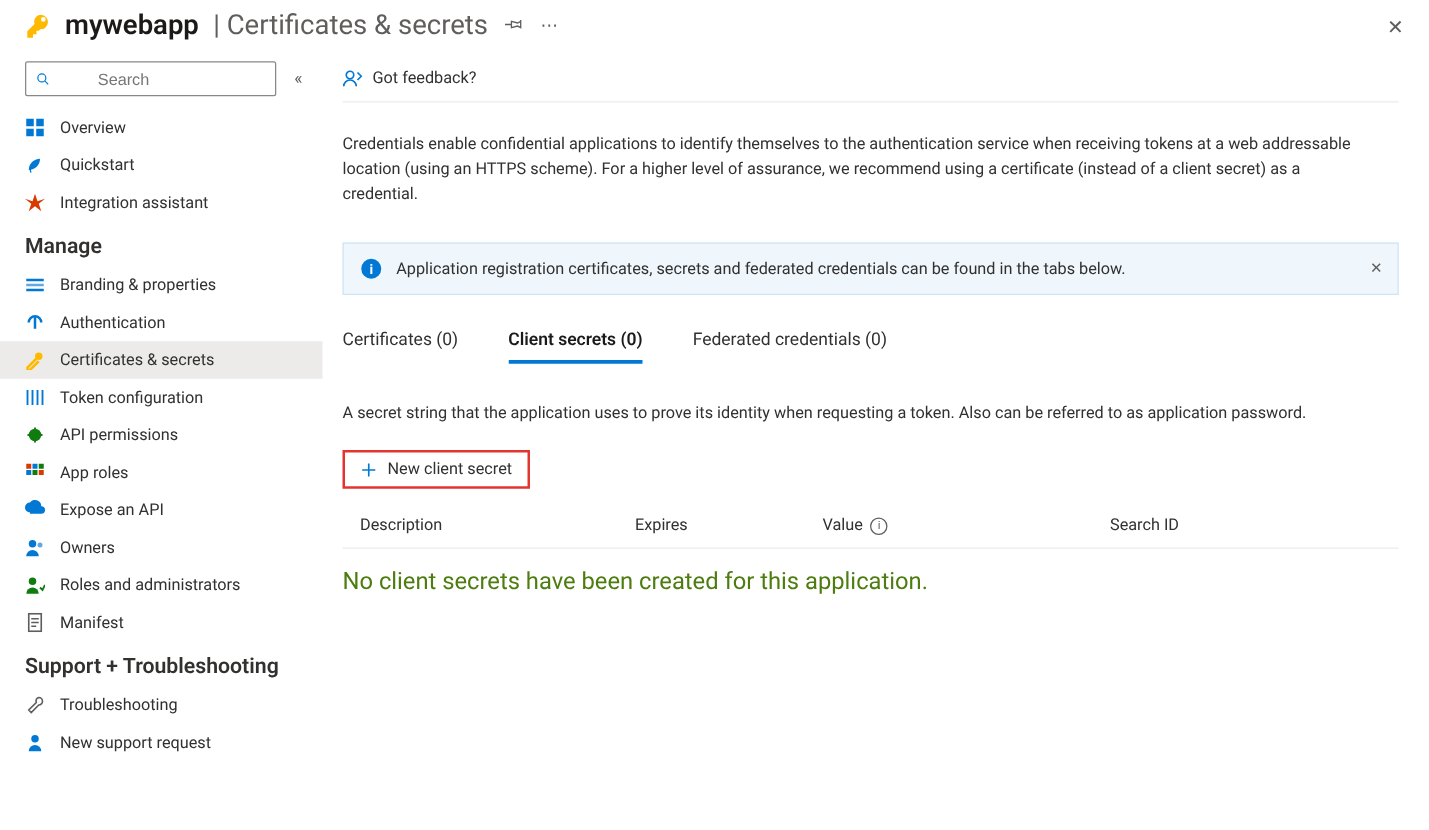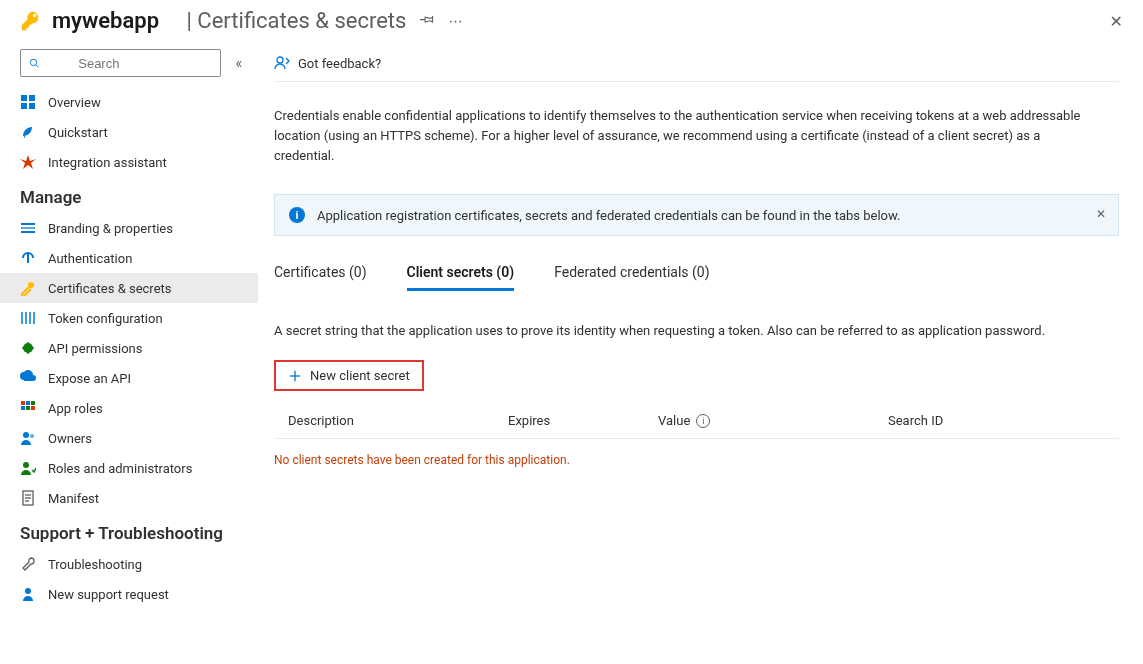--- a/index.html
+++ b/index.html
@@ -13,21 +13,21 @@
     overflow: hidden;
   }
   .header {
     display: flex;
     align-items: center;
     padding: 8px 20px 10px 20px;
     position: relative;
   }
   .header .key-icon { width: 22px; height: 22px; margin-right: 10px; color:#ffb900; }
   .header .app-name { font-size: 22px; font-weight: 600; color:#1b1a19; }
-  .header .subtitle { font-size: 22px; font-weight: 400; color:#605e5c; margin-left:22px; }
+  .header .subtitle { font-size: 22px; font-weight: 400; color:#605e5c; margin-left:6px; }
   .header .pin-icon, .header .more-icon {
     margin-left: 14px; color:#605e5c; cursor:pointer; font-size:14px;
   }
   .header .close-icon {
     position: absolute; right: 20px; top: 12px; font-size: 16px; color:#605e5c; cursor:pointer;
   }
   .layout { display: flex; }
   .sidebar {
     width: 258px;
     padding: 6px 0 0 0;
@@ -63,21 +63,21 @@
   .nav-item .nav-icon { width:16px; height:16px; margin-right:12px; display:flex; align-items:center; justify-content:center; }
   .main {
     flex:1; padding: 6px 24px 0 16px;
   }
   .cmdbar {
     display:flex; align-items:center; padding: 6px 0 10px 0;
     border-bottom:1px solid #edebe9;
     margin-bottom: 24px;
   }
   .cmdbar .feedback {
-    display:flex; align-items:center; color:#323130; cursor:pointer; font-size:13px;
+    display:flex; color:#323130; cursor:pointer; font-size:13px;
   }
   .cmdbar .feedback svg { width:16px; height:16px; margin-right:8px; color:#0078d4; }
   .intro-text {
     font-size:13px; color:#323130; line-height:1.55; margin-bottom:28px; max-width:820px;
   }
   .info-banner {
     background:#eff6fc; border:1px solid #cee5f5; border-left:1px solid #cee5f5;
     padding:12px 14px; display:flex; align-items:center;
     font-size:13px; color:#323130; margin-bottom:28px; position:relative;
   }
@@ -106,21 +106,21 @@
     font-size:13px; font-weight:400; color:#323130;
   }
   .col-desc { width:220px; }
   .col-exp { width:150px; }
   .col-val { width:230px; display:flex; align-items:center; gap:6px;}
   .col-sid { flex:1; }
   .info-circ {
     display:inline-flex; width:14px; height:14px; border:1px solid #605e5c; border-radius:50%;
     align-items:center; justify-content:center; font-size:9px; color:#605e5c;
   }
-  .empty-msg { padding:14px 0 0 0; font-size:12px; color:#c2410c; }
+  .empty-msg { padding:14px 0 0 0; font-size:19px; color:#4d7c0f; }
 </style>
 </head>
 <body>
 
 <div class="header">
   <span class="key-icon">
     <svg viewBox="0 0 24 24" fill="currentColor">
         <path d="M14 2a6 6 0 0 0-5.65 8L2 16.35V22h5v-3h3v-3h2l1.3-1.3A6 6 0 1 0 14 2zm2 6a2 2 0 1 1 2-2 2 2 0 0 1-2 2z"></path>
       </svg>
   </span>
@@ -222,38 +222,38 @@
       <span class="nav-icon">
           <svg viewBox="0 0 16 16" fill="#107c10">
             <circle cx="8" cy="8" r="5"></circle>
             <path d="M2 8h2M12 8h2M8 2v2M8 12v2" stroke="#107c10" stroke-width="1.5"></path>
           </svg>
         </span>
       <span>API permissions</span>
     </div>
     <div class="nav-item">
       <span class="nav-icon">
-          <svg viewBox="0 0 16 16" fill="#0078d4">
-            <path d="M4 10a4 4 0 0 1 0-8 5 5 0 0 1 9 3 3 3 0 0 1 0 6H4z"></path>
-          </svg>
-        </span>
-      <span>Expose an API</span>
-    </div>
-    <div class="nav-item">
-      <span class="nav-icon">
           <svg viewBox="0 0 16 16">
             <rect x="1" y="1" width="4" height="4" fill="#d83b01"></rect>
             <rect x="6" y="1" width="4" height="4" fill="#0078d4"></rect>
             <rect x="11" y="1" width="4" height="4" fill="#107c10"></rect>
             <rect x="1" y="6" width="4" height="4" fill="#0078d4"></rect>
             <rect x="6" y="6" width="4" height="4" fill="#107c10"></rect>
             <rect x="11" y="6" width="4" height="4" fill="#d83b01"></rect>
           </svg>
         </span>
       <span>App roles</span>
+    </div>
+    <div class="nav-item">
+      <span class="nav-icon">
+          <svg viewBox="0 0 16 16" fill="#0078d4">
+            <path d="M4 10a4 4 0 0 1 0-8 5 5 0 0 1 9 3 3 3 0 0 1 0 6H4z"></path>
+          </svg>
+        </span>
+      <span>Expose an API</span>
     </div>
     <div class="nav-item">
       <span class="nav-icon">
           <svg viewBox="0 0 16 16" fill="#0078d4">
             <circle cx="6" cy="5" r="3"></circle>
             <path d="M1 15a5 5 0 0 1 10 0z"></path>
             <circle cx="12" cy="6" r="2" fill="#5ea9e6"></circle>
           </svg>
         </span>
       <span>Owners</span>

